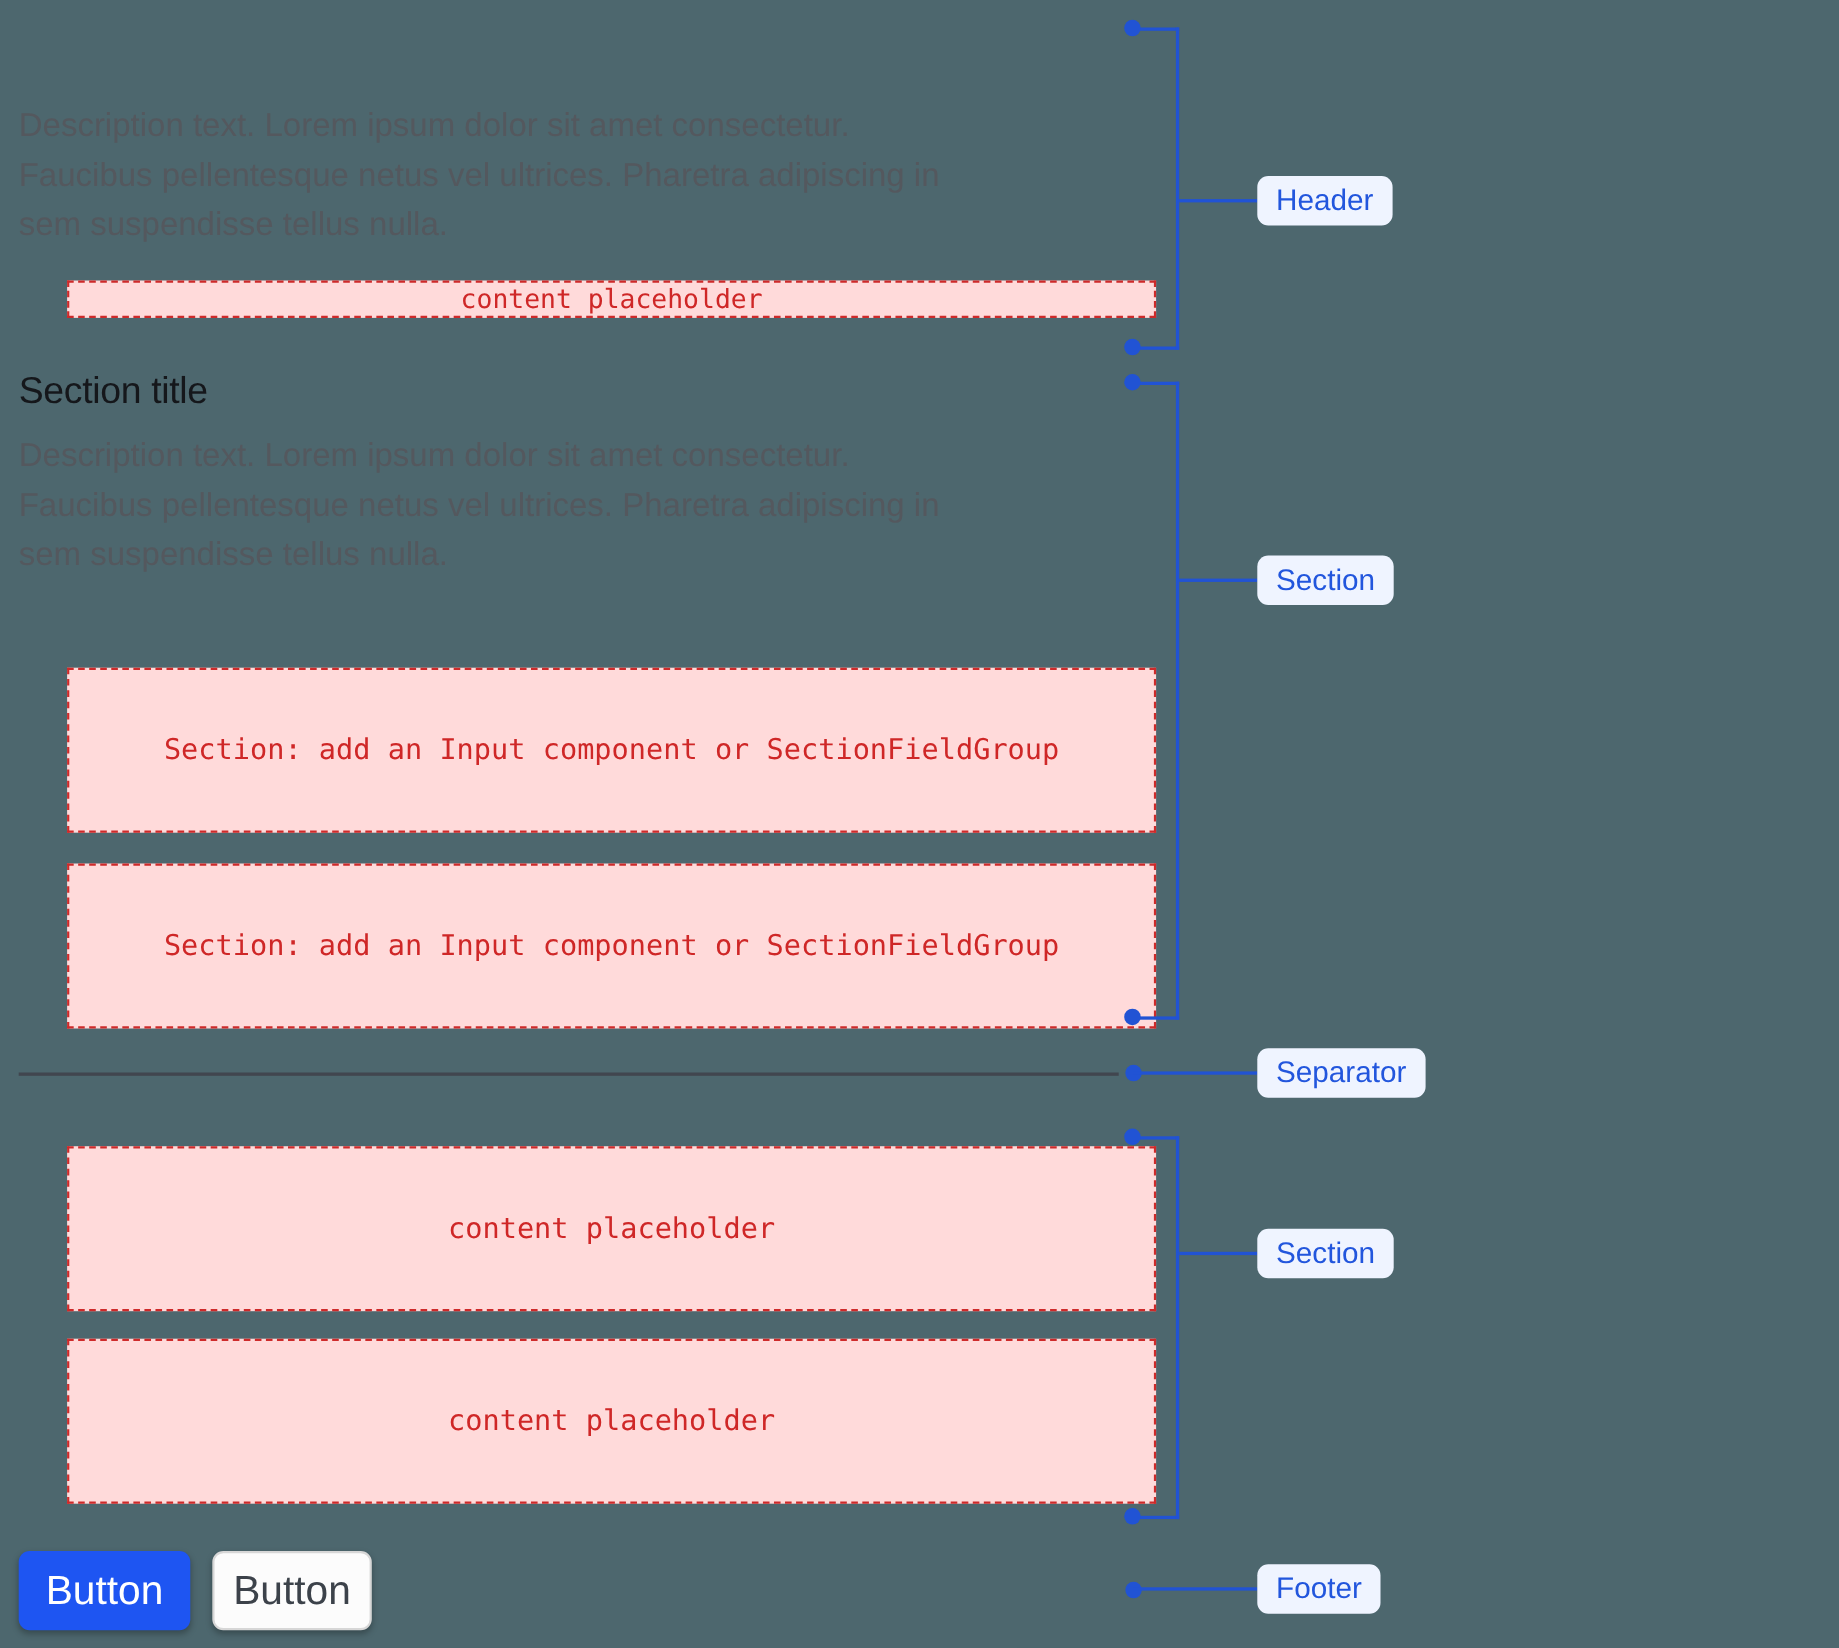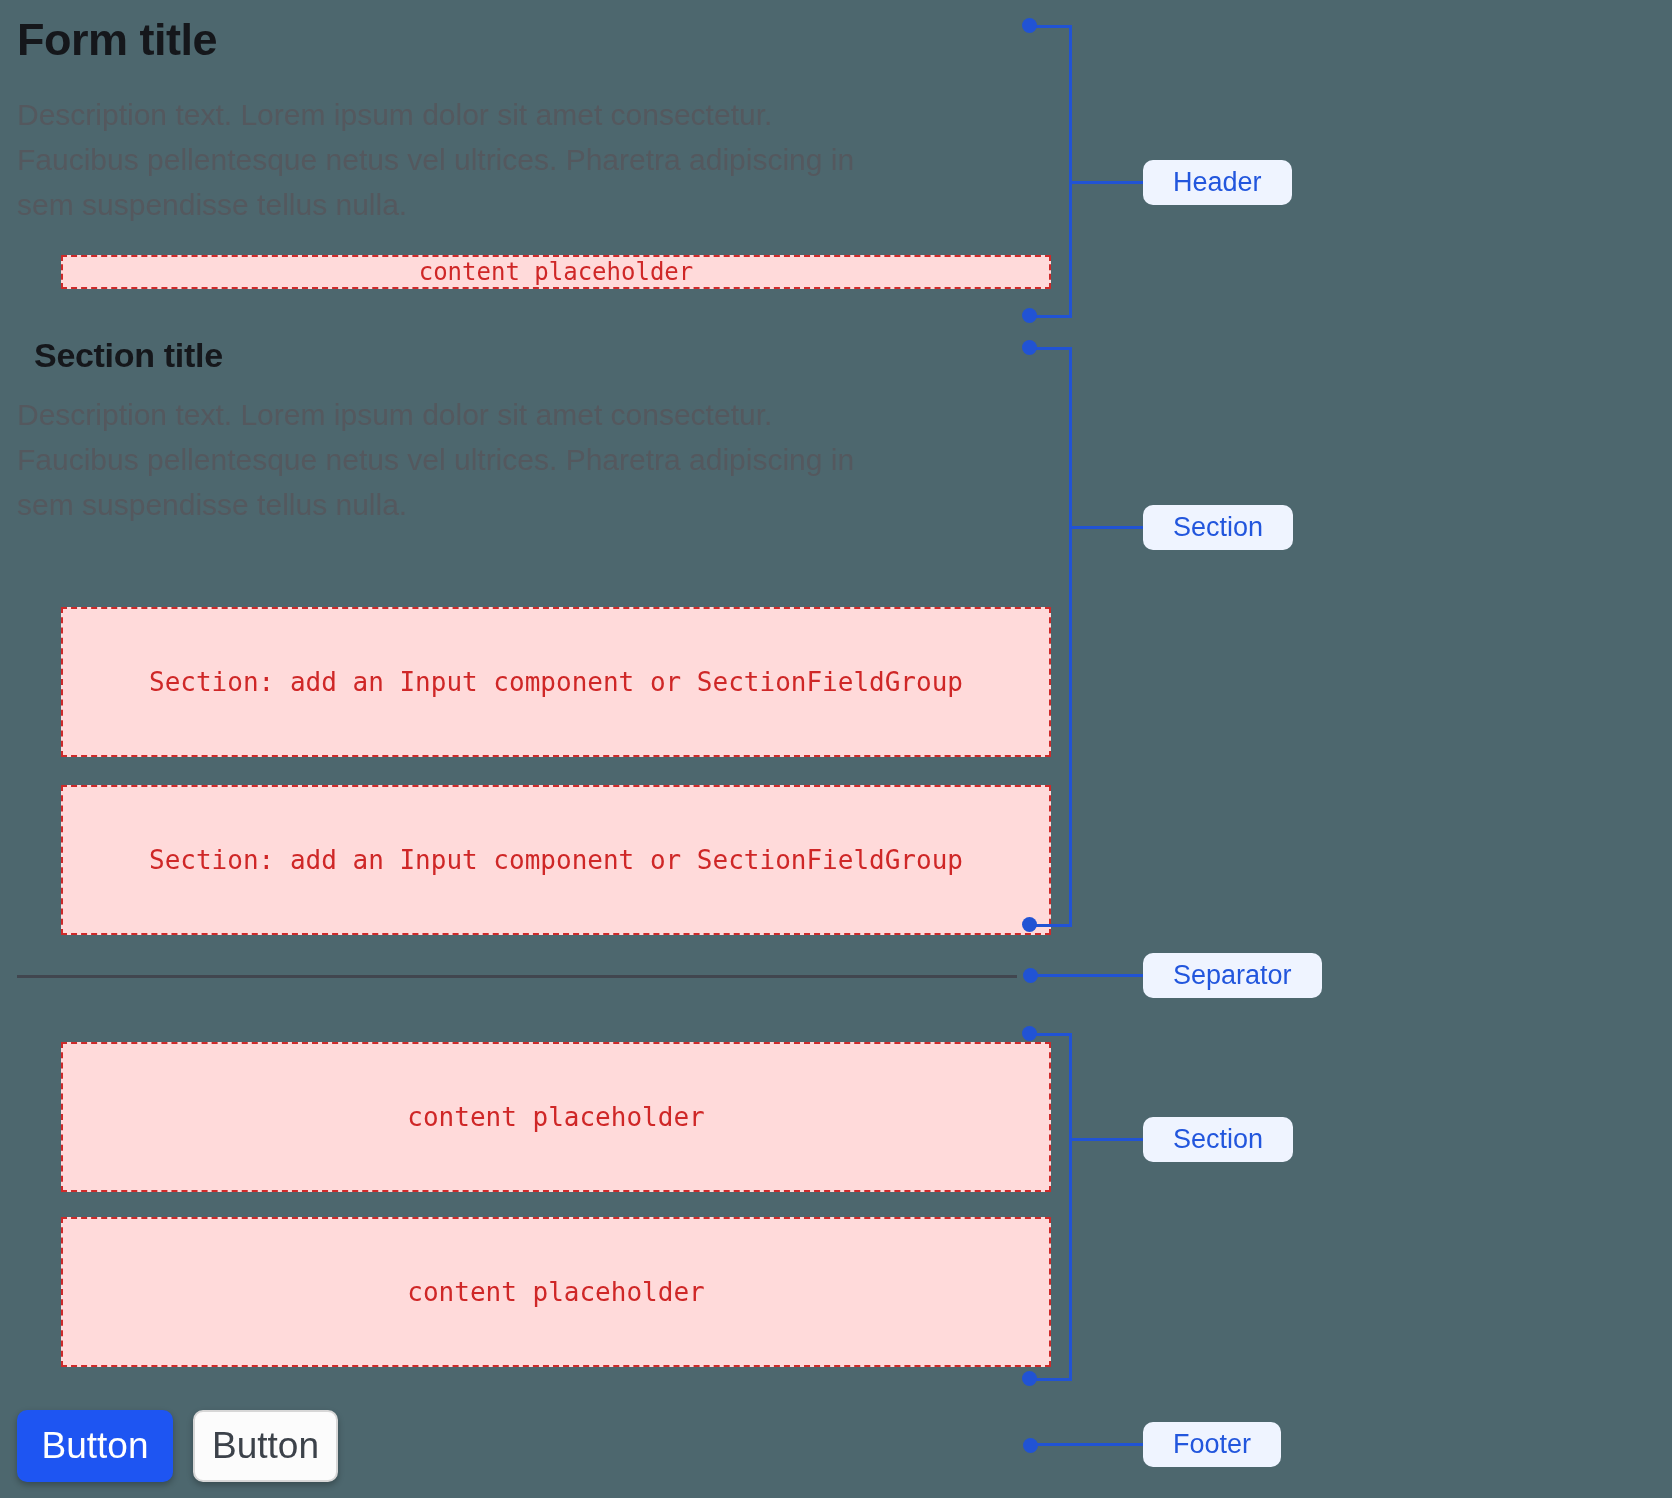--- a/index.html
+++ b/index.html
@@ -21,23 +21,22 @@
     color: #15171B;
   }
   .desc {
     position: absolute; left: 17px; width: 930px;
     font-size: 30px; line-height: 45px; font-weight: 400;
     color: #54585E;
   }
   .desc-1 { top: 92px; }
   .section-title {
     position: absolute; left: 17px; top: 336px;
-    font-size: 34px; font-weight: 700; letter-spacing: -0.3px;
+    font-size: 34px; font-weight: 400; letter-spacing: -0.3px;
     color: #15171B;
-    margin-left: 17px;
   }
   .desc-2 { top: 392px; }
 
   .ph-box {
     position: absolute; left: 17px; width: 990px;
     box-sizing: border-box;
     background: #FFDADA;
     border: 2px dashed #CE2A2A;
     display: flex; align-items: center; justify-content: center;
     font-family: "DejaVu Sans Mono", monospace;
@@ -109,36 +108,35 @@
   .dot-s1-bot  { left: 1022px; top: 917px; }
   .dot-sep     { left: 1023px; top: 968px; }
   .dot-s2-top  { left: 1022px; top: 1026px; }
   .dot-s2-bot  { left: 1022px; top: 1371px; }
   .dot-footer  { left: 1023px; top: 1438px; }
 
   .pill {
     position: absolute; left: 1143px;
     background: #EFF4FF; color: #2256DD;
     font-size: 27px; font-weight: 500;
-    padding: 7px 30px;
+    padding: 7px 17px;
     border-radius: 10px;
     white-space: nowrap;
   }
   .pill-header { top: 160px; }
   .pill-sect1  { top: 505px; }
   .pill-sep    { top: 953px; text-align: right; }
   .pill-sect2  { top: 1117px; }
   .pill-footer { top: 1422px; }
 </style>
 </head>
 <body>
 
 <div class="canvas">
 
-  <div class="form-title">Form title</div>
 
   <div class="desc desc-1">
     <div>Description text. Lorem ipsum dolor sit amet consectetur.</div>
     <div>Faucibus pellentesque netus vel ultrices. Pharetra adipiscing in</div>
     <div>sem suspendisse tellus nulla.</div>
   </div>
 
   <div class="ph-box ph-strip">
     <span>content placeholder</span>
   </div>

